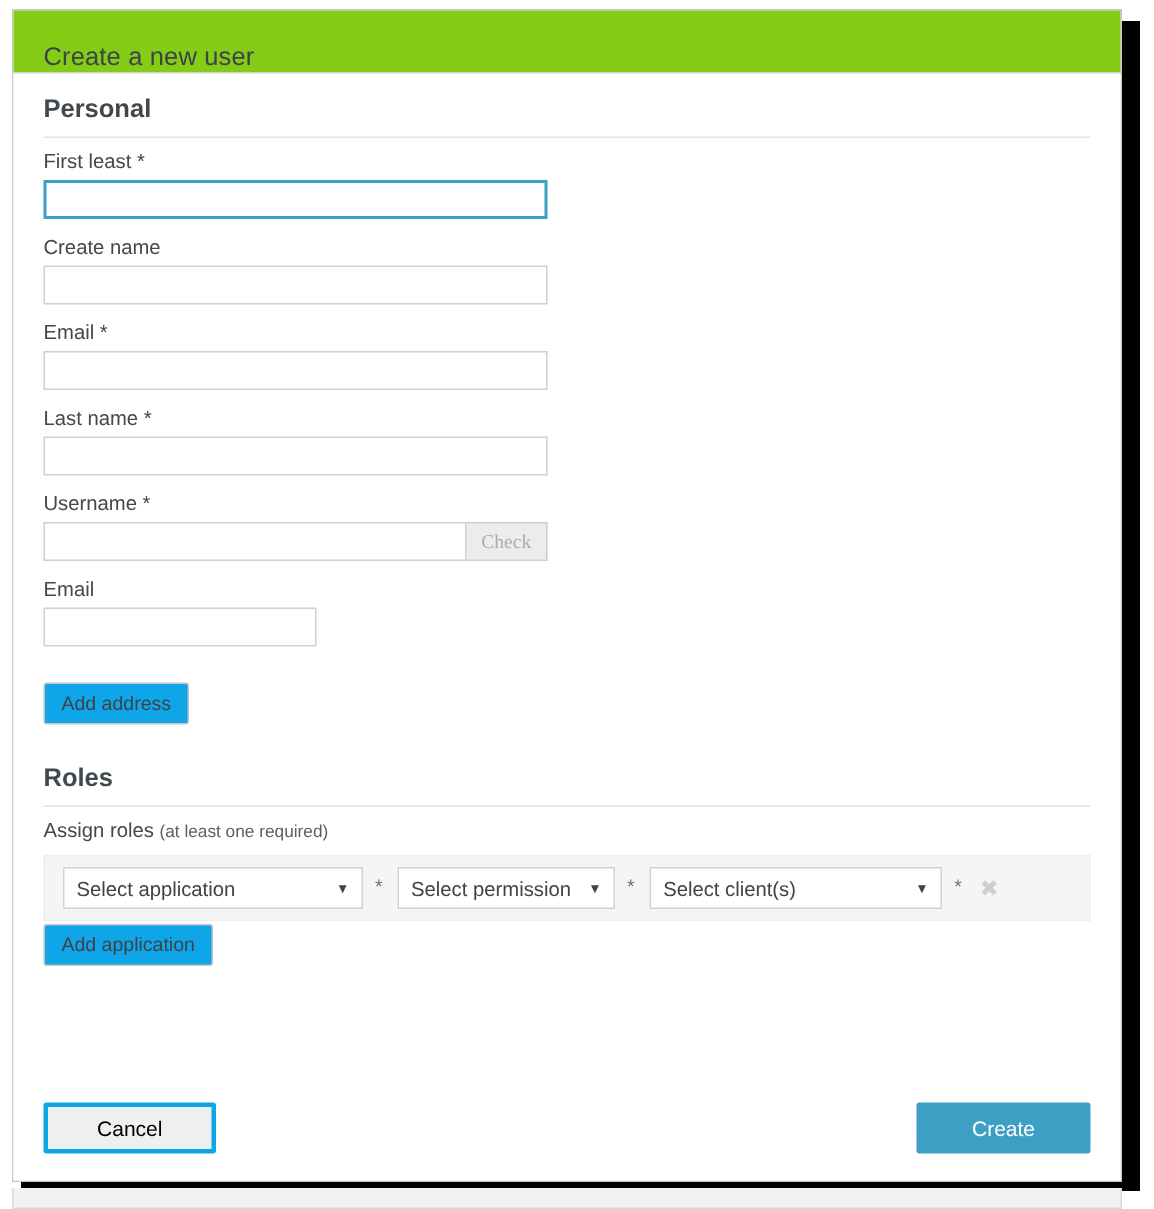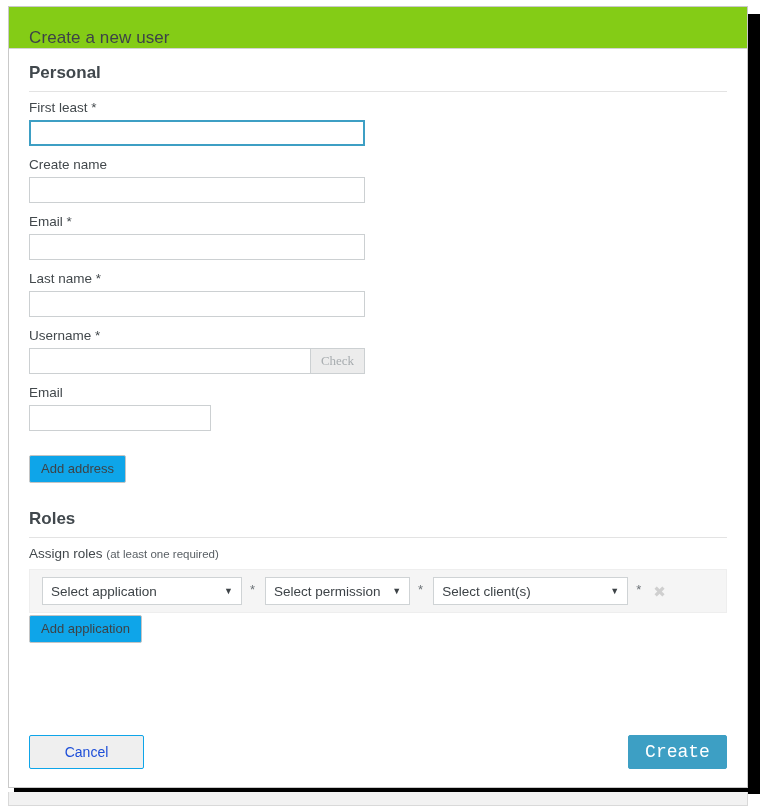--- a/index.html
+++ b/index.html
@@ -244,36 +244,36 @@
     display: flex;
     align-items: center;
     justify-content: space-between;
     box-sizing: border-box;
   }
   .cancel-btn {
     box-sizing: border-box;
     width: 115px;
     height: 34px;
     background: #efefef;
-    border: 1px solid #0ea5e9;
-    color: #1d4ed8;
+    border: 3px solid #0ea5e9;
+    color: #000000;
     font-family: "Liberation Sans", sans-serif;
     font-size: 14px;
     cursor: pointer;
     border-radius: 2px;
   }
   .create-btn {
     box-sizing: border-box;
-    width: 99px;
+    width: 116px;
     height: 34px;
     background: #3d9fc4;
     border: 1px solid #3d9fc4;
     color: #ffffff;
-    font-family: Liberation Mono, monospace;
-    font-size: 18px;
+    font-family: Liberation Sans, sans-serif;
+    font-size: 14px;
     cursor: pointer;
     border-radius: 2px;
   }
   .footer-strip {
     position: absolute;
     left: 8px;
     bottom: 0;
     width: 740px;
     height: 14px;
     background: #f2f2f2;

